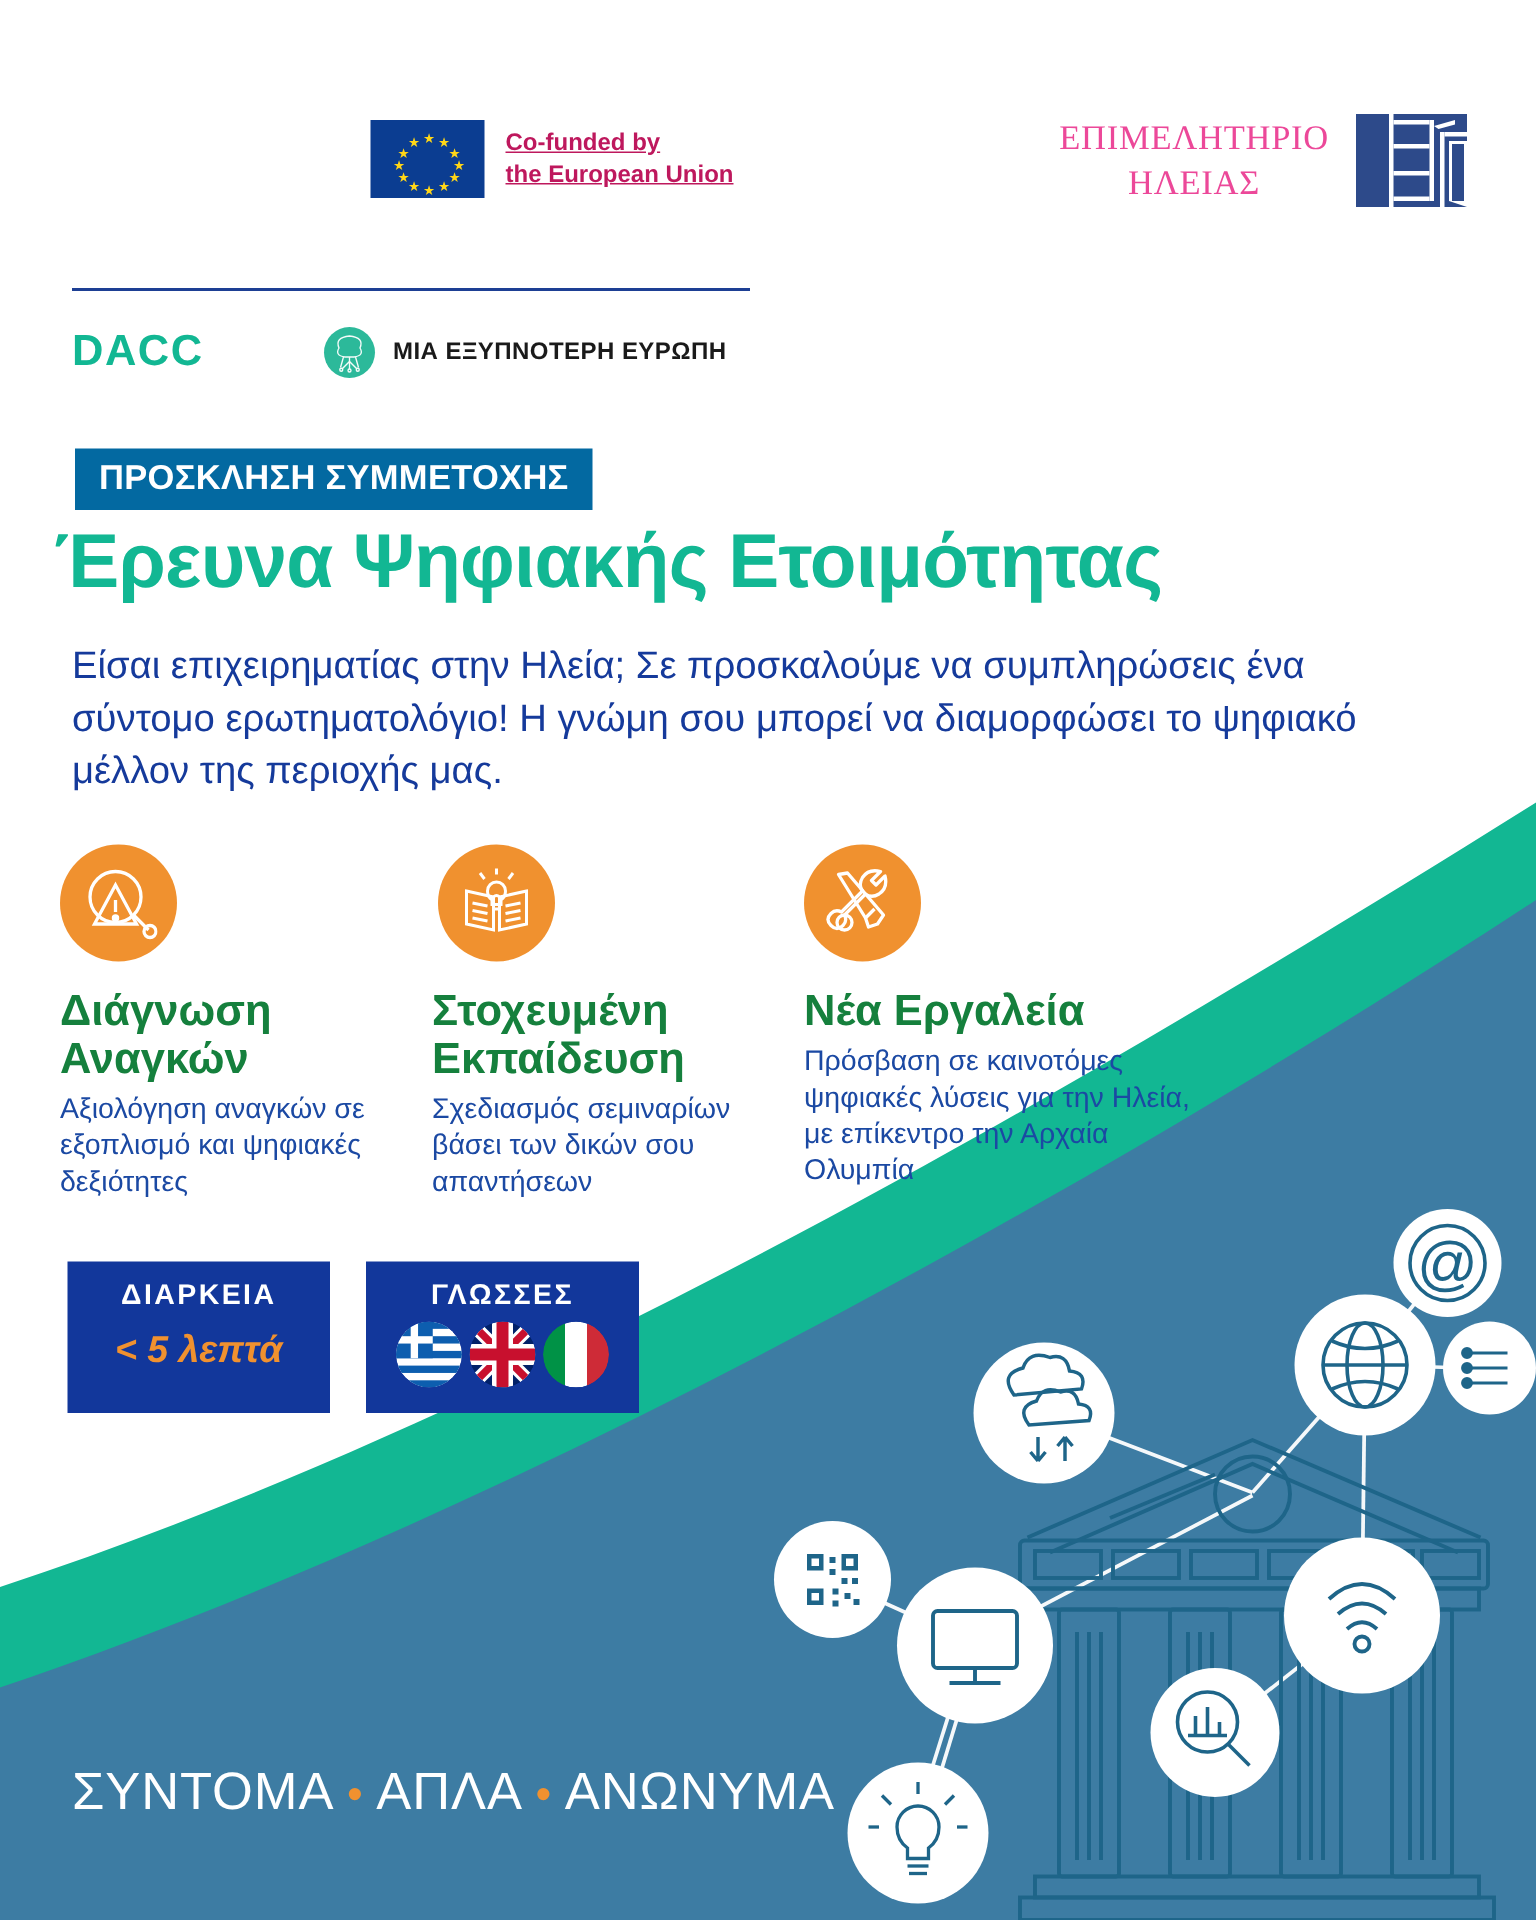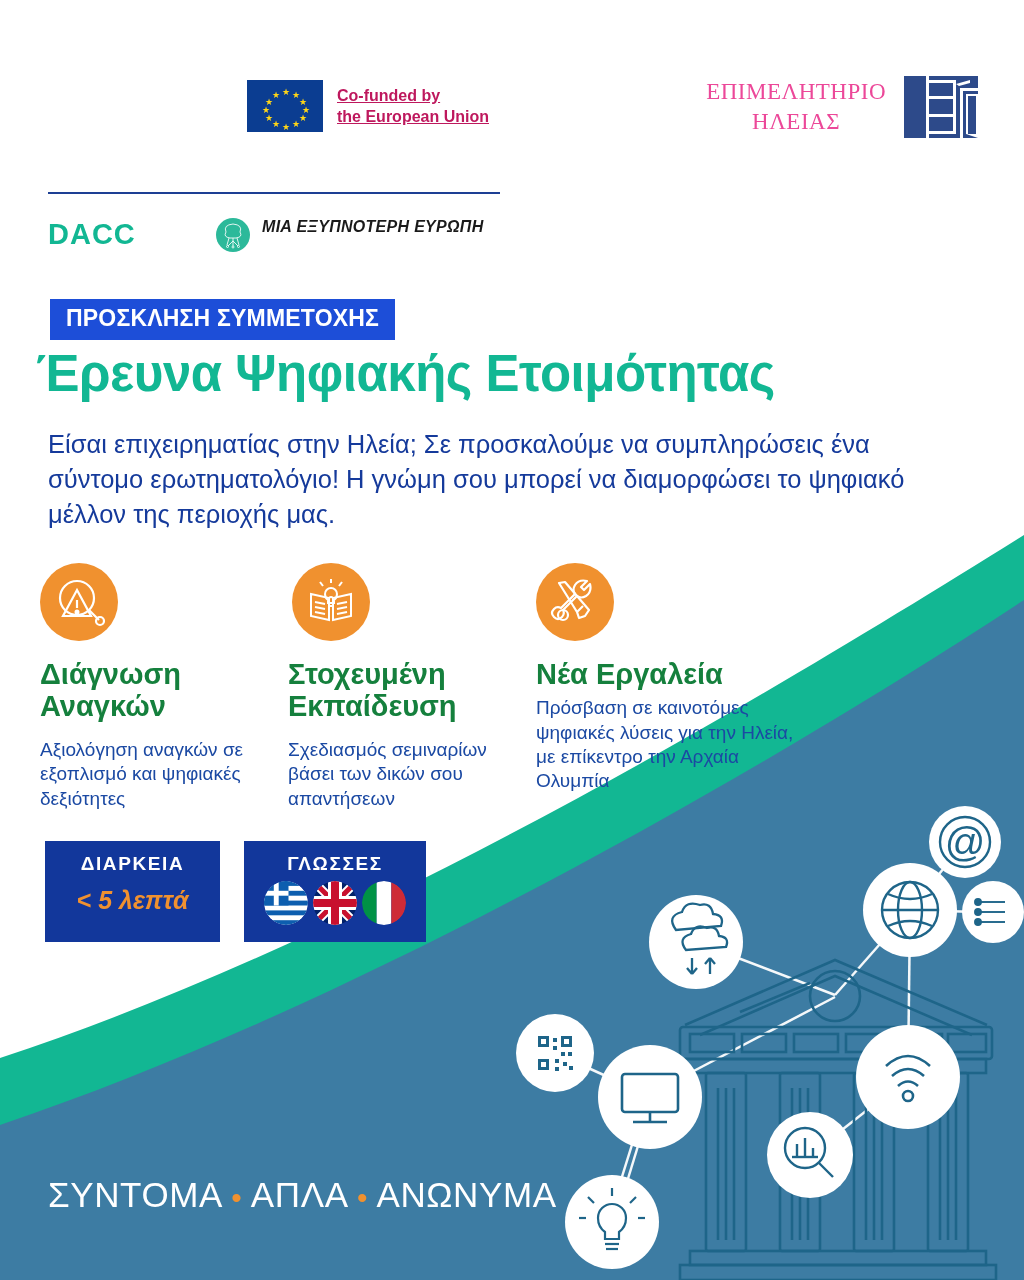--- a/index.html
+++ b/index.html
@@ -29,32 +29,32 @@
 
   .eu-block { position:absolute; left:247px; top:80px; display:flex; align-items:center; gap:14px; }
   .eu-flag { width:76px; height:52px; background:#0b3d91; position:relative; }
   .eu-star { position:absolute; color:#ffd617; font-size:9px; line-height:9px; }
   .eu-text { font-size:16px; font-weight:bold; color:#be185d; line-height:1.32;text-decoration:underline; }
 
   .hr-rule { position:absolute; left:48px; top:192px; width:452px; height:2px; background:#1d3f94; }
 
   .dacc { position:absolute; left:48px; top:218px; font-size:29px; font-weight:bold; color:#12b793; letter-spacing:1px; }
 
-  .smarter { position:absolute; left:216px; top:218px; display:flex; align-items:flex-start; gap:12px;font-style:italic; }
+  .smarter { position:absolute; left:216px; top:218px; display:flex; align-items:center; gap:12px; }
   .smarter-circle { width:34px; height:34px; border-radius:50%; background:#2cb99a; position:relative; }
   .smarter-label { font-size:16px; font-weight:bold; color:#1a1a1a; letter-spacing:0.3px; }
 
   .chamber { position:absolute; right:46px; top:76px; display:flex; align-items:center; gap:18px; }
   .chamber-text { font-family:"Liberation Serif", serif; font-size:23px; color:#ec4899; text-align:center; line-height:1.3; letter-spacing:0.5px; }
   .chamber-mark { width:74px; height:62px; }
 
   
   .badge {
     position:absolute; left:50px; top:299px; z-index:5;
-    background:#1d4ed8; color:#ffffff;
+    background:#0369a1; color:#ffffff;
     font-size:23px; font-weight:bold; letter-spacing:0.2px;
     padding:6px 16px 8px 16px;
   }
   .headline {
     position:absolute; left:36px; top:344px; z-index:5;
     font-size:51px; font-weight:bold; color:#12b793; letter-spacing:-0.5px;
     white-space:nowrap;
   }
   .intro {
     position:absolute; left:48px; top:427px; width:880px; z-index:5;
@@ -68,21 +68,21 @@
   .feature.f2 { left:248px; width:222px; }
   .feature.f3 { left:496px; width:270px; }
   .feat-icon {
     width:78px; height:78px; border-radius:50%; background:#f0912f;
     display:flex; align-items:center; justify-content:center;
   }
   .feature.f2 .feat-icon { margin-left:4px; }
   .feat-title {
     margin-top:17px; font-size:29px; font-weight:bold; color:#15803d; line-height:1.12;
   }
-  .feat-body { margin-top:15px; font-size:19px; color:#1b49a3; line-height:1.28; }
+  .feat-body { margin-top:5px; font-size:19px; color:#1b49a3; line-height:1.28; }
   .feature.f3 .feat-body { margin-top:6px; }
 
   
   .boxes { position:absolute; left:45px; top:841px; z-index:5; display:flex; gap:24px; }
   .box { background:#12379b; }
   .box.duration { width:175px; height:101px; padding-top:12px; }
   .box.langs { width:182px; height:101px; padding-top:12px; }
   .box-title {
     text-align:center; color:#ffffff; font-size:19px; font-weight:bold; letter-spacing:1.6px;
   }

